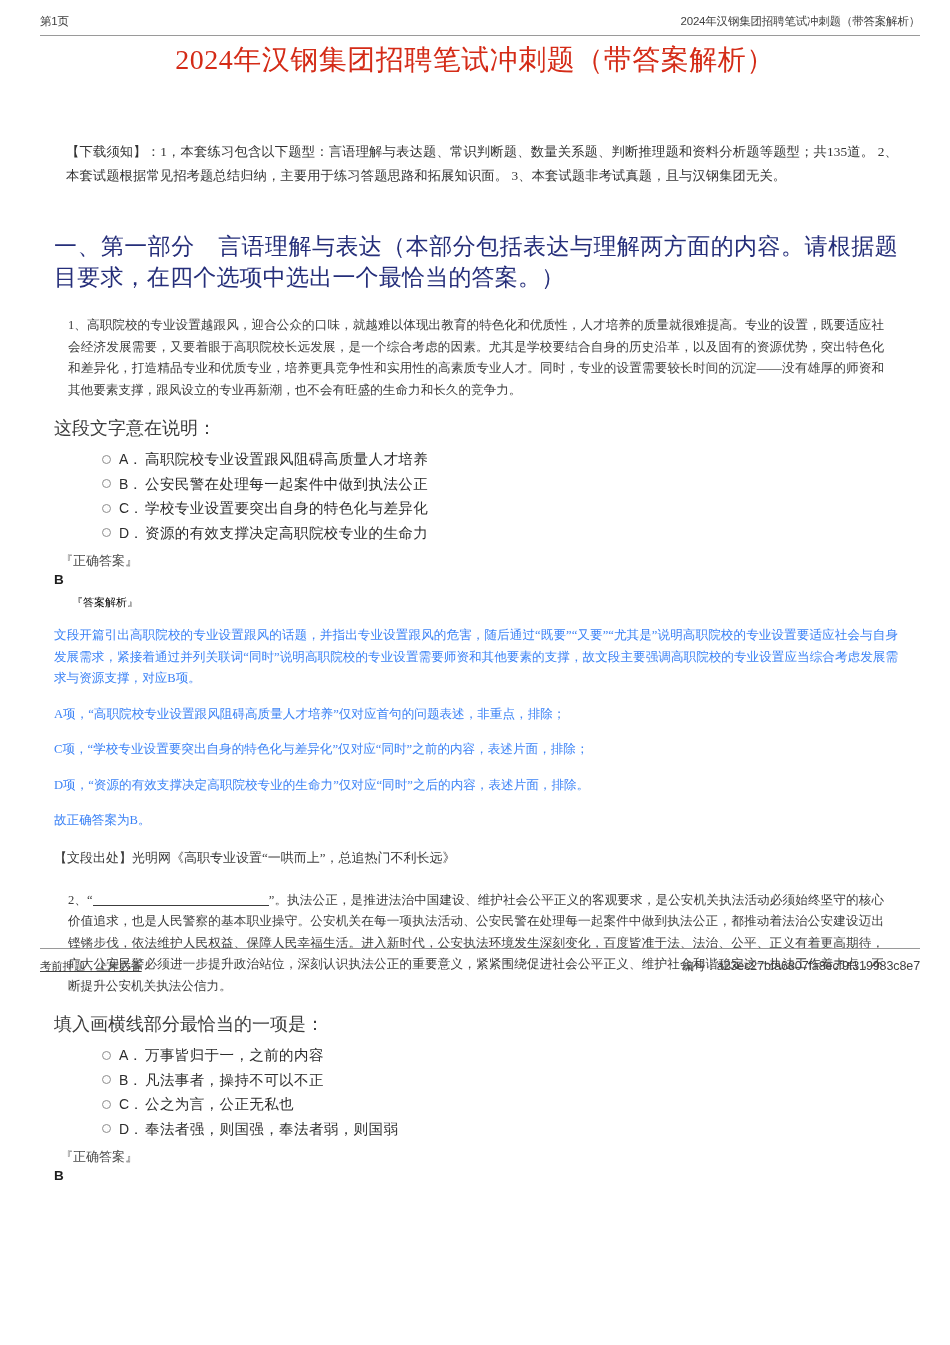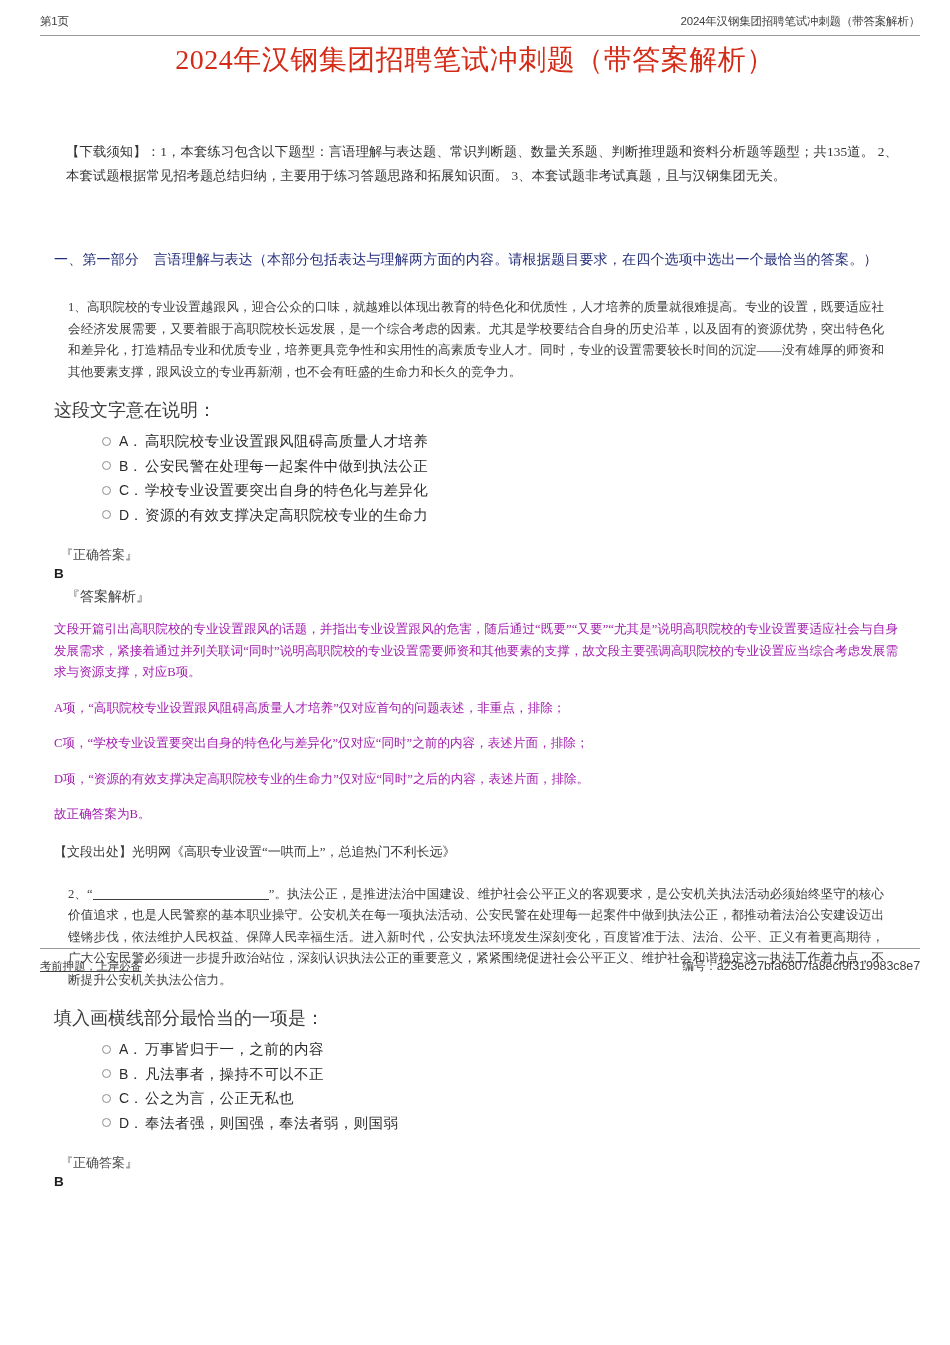--- a/index.html
+++ b/index.html
@@ -73,22 +73,22 @@
   .notice {
     font-size: 13.3px;
     line-height: 23.5px;
     color: #333333;
     text-align: justify;
     letter-spacing: 0.1px;
     margin: 0 0 0 12px;
   }
 
   .section-heading {
-    margin: 57px 0 0 0;
-    font-size: 14px;
+    margin: 44px 0 0 0;
+    font-size: 23px;
     line-height: 31px;
     color: #252e7a;
     font-weight: normal;
     letter-spacing: 0.2px;
     text-align: justify;
   }
 
   .qblock { margin-top: 22px; }
 
   .q-stem {
@@ -146,47 +146,47 @@
   }
   .opt-text {
     font-size: 14.5px;
     line-height: 20px;
     color: #2c2c2c;
     letter-spacing: 0.4px;
     white-space: nowrap;
   }
 
   .answer-label {
-    margin: 18px 0 0 0;
+    margin: 6px 0 0 0;
     font-size: 13px;
     line-height: 19px;
     color: #4a4a4a;
     padding-left: 6px;
   }
   .answer-value {
     margin: 0;
     font-size: 13.5px;
     line-height: 19px;
     color: #1d1d1d;
     font-family: "Liberation Sans", "DejaVu Sans", sans-serif;
     font-weight: bold;
   }
   .explain-label {
-    margin: 4px 0 0 6px;
-    font-size: 14px;
+    margin: 4px 0 0 12px;
+    font-size: 11px;
     line-height: 19px;
-    color: #404040;
+    color: #000000;
     padding-left: 6px;
   }
 
   .explain-para {
     margin: 14px 0 0 0;
     font-size: 12.6px;
     line-height: 21.5px;
-    color: #a21caf;
+    color: #3b82f6;
     text-align: justify;
   }
   .explain-para.first { margin-top: 13px; }
 
   .source-para {
     margin: 16px 0 0 0;
     font-size: 13px;
     line-height: 20px;
     color: #3c3c3c;
   }

